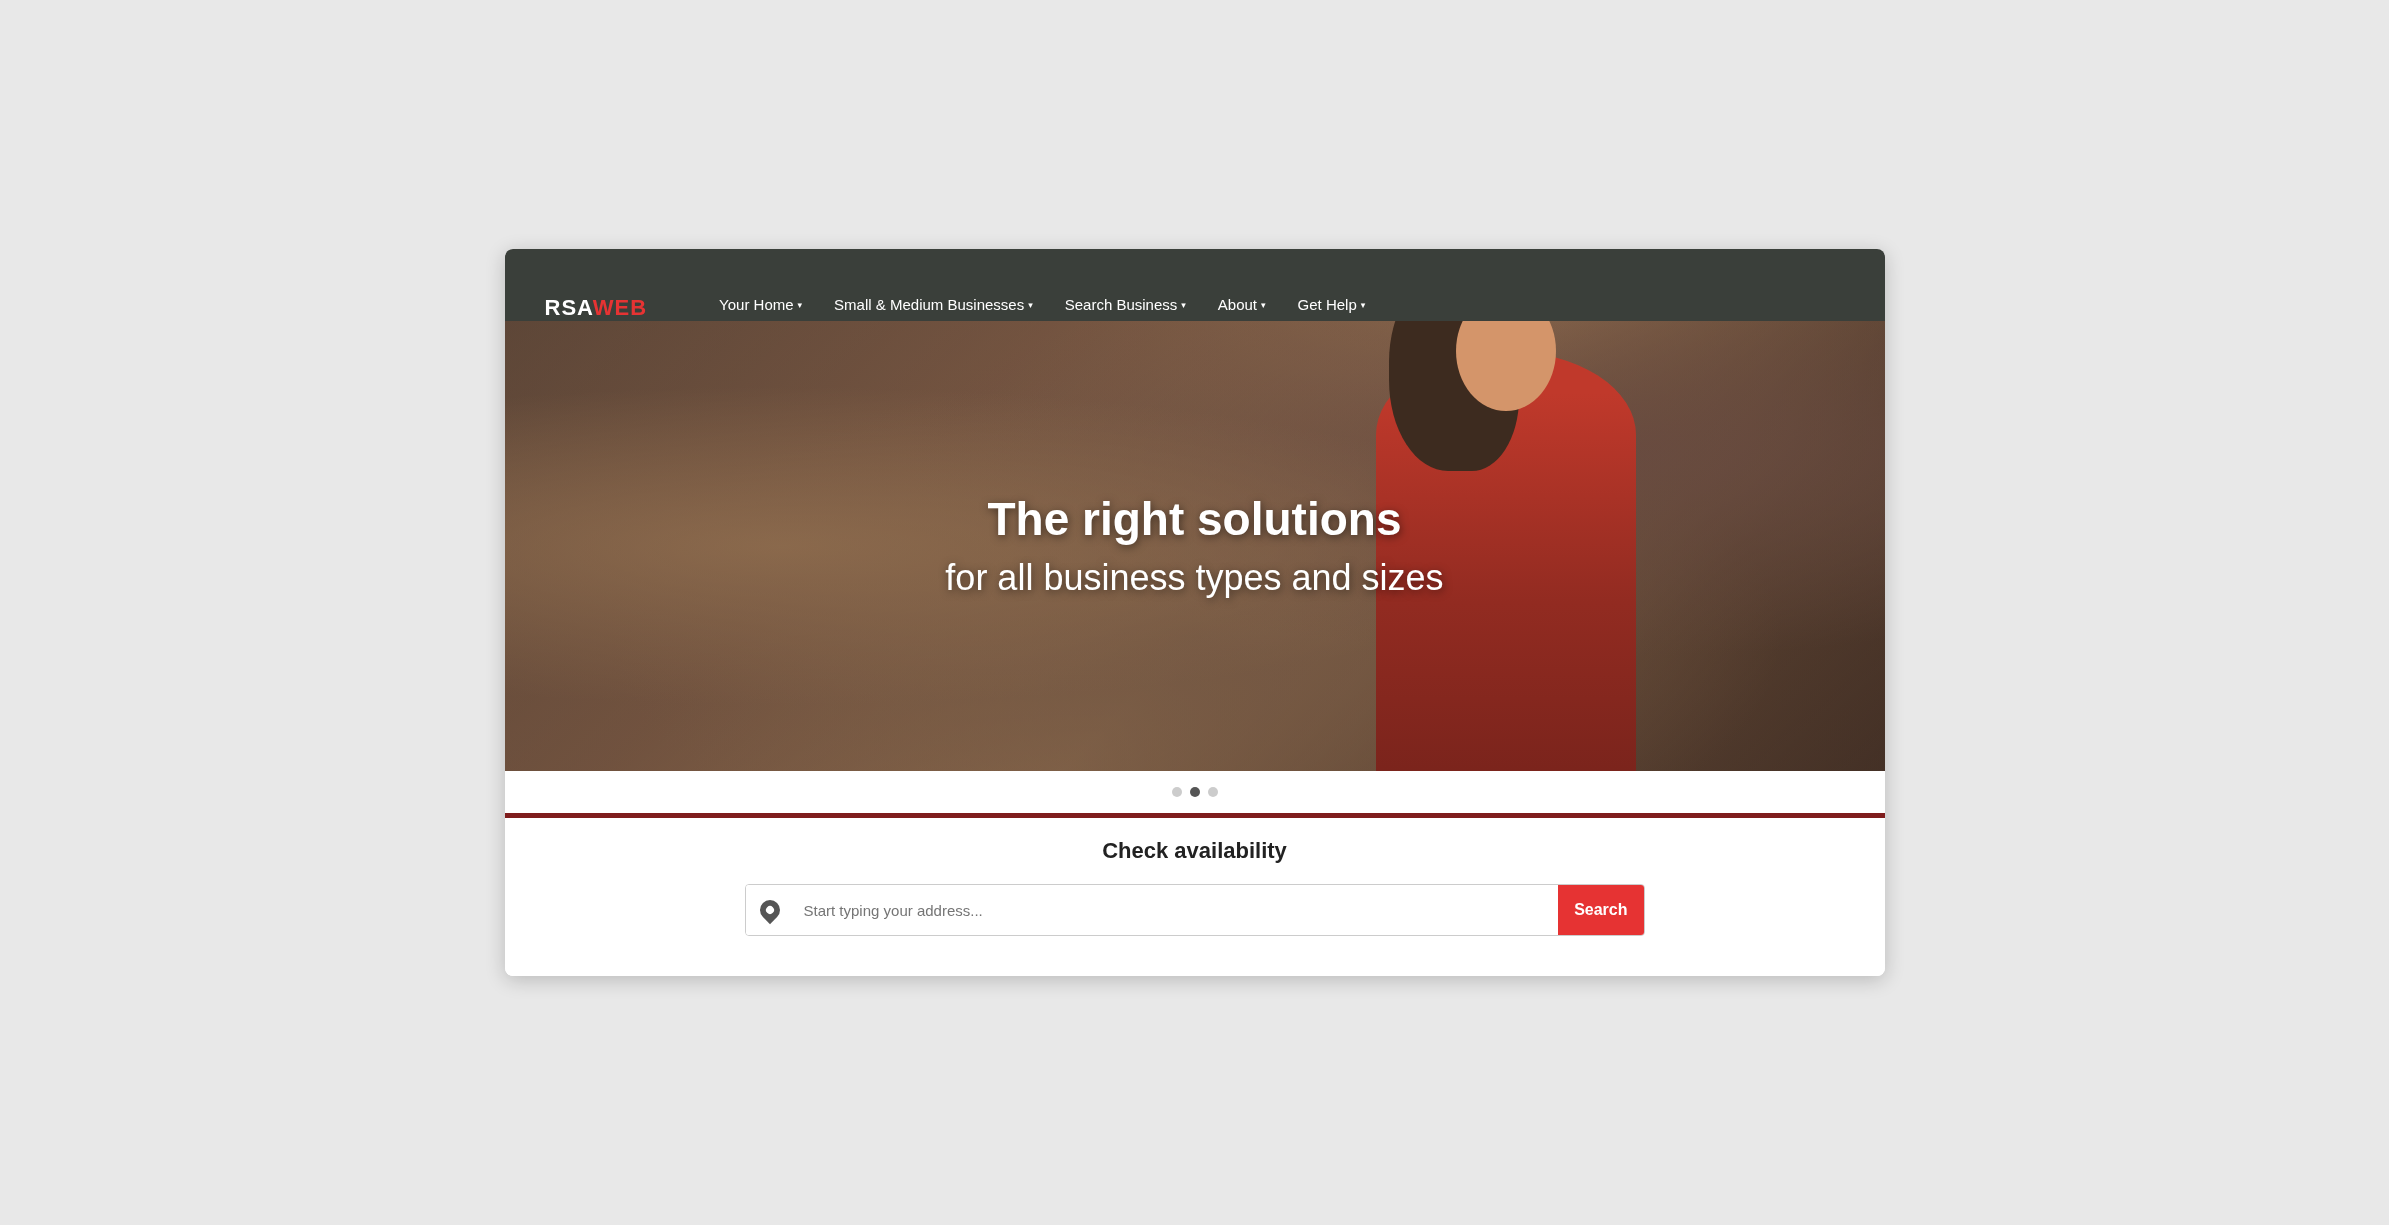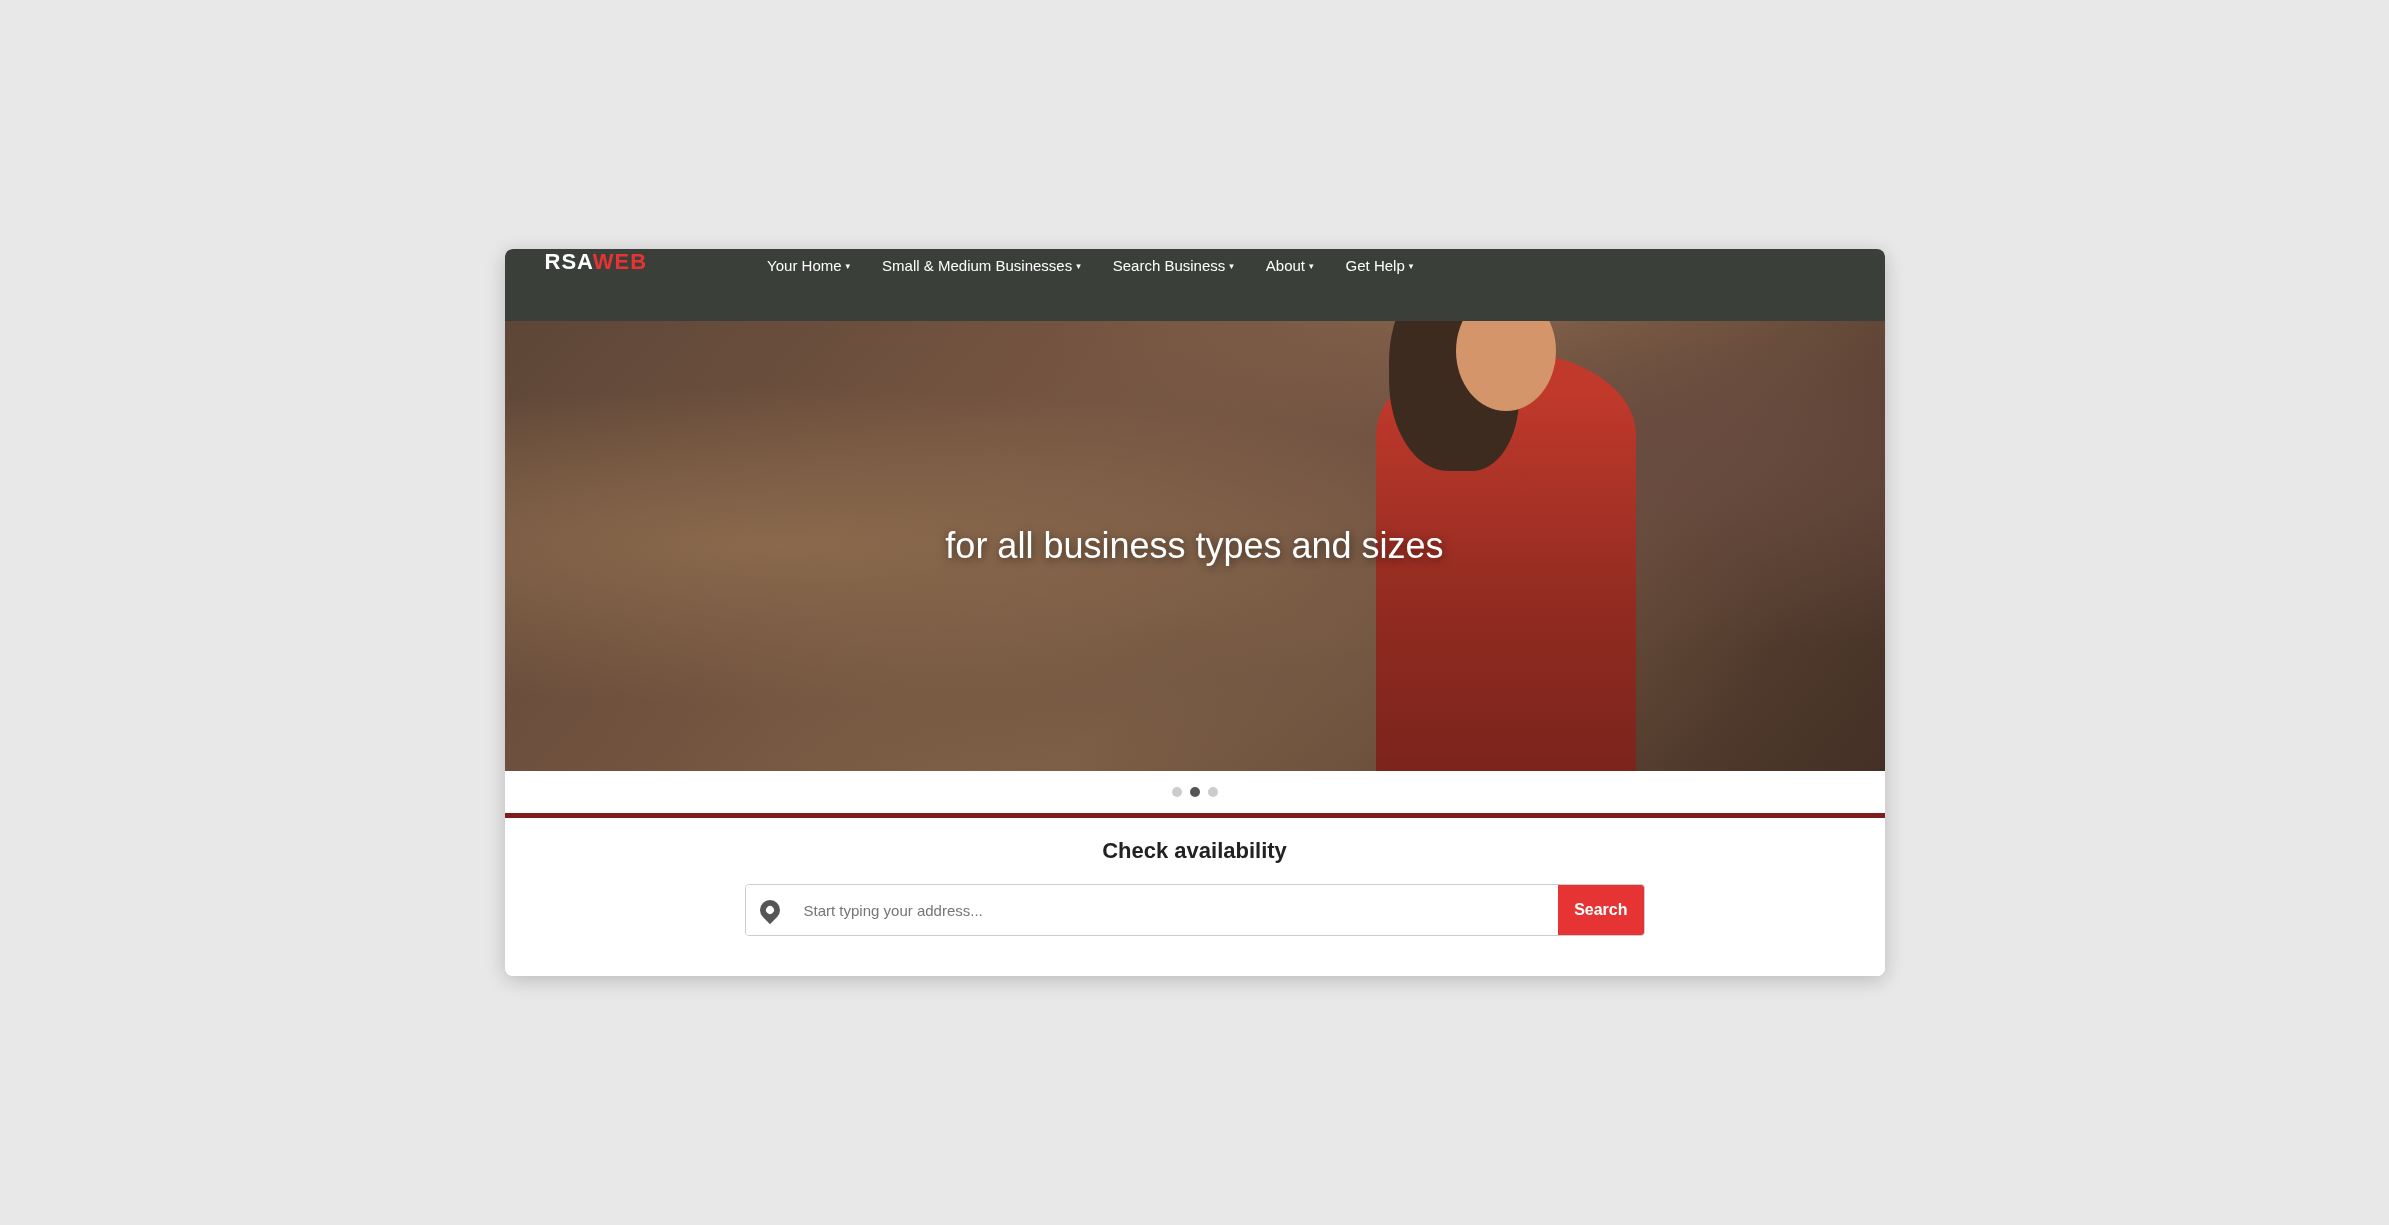--- a/index.html
+++ b/index.html
@@ -21,23 +21,22 @@
       border-radius: 8px;
       box-shadow: 0 4px 20px rgba(0,0,0,0.2);
       overflow: hidden;
     }
 
     
     .nav-bar {
       background-color: #3a3f3a;
       padding: 0 40px;
       display: flex;
-      align-items: flex-start;
+      align-items: flex-end;
       height: 72px;
-      gap: 48px;
     }
 
     .logo {
       color: #fff;
       font-size: 22px;
       font-weight: bold;
       letter-spacing: 1px;
       margin-right: 60px;
       white-space: nowrap;
     }
@@ -306,20 +305,21 @@
         </a>
       </li>
     </ul>
   </nav>
 
   <div class="hero">
     <div class="hero-bg"></div>
     <div class="hero-overlay"></div>
     <div class="hero-person"></div>
     <div class="hero-text">
+      <h1>The right solutions</h1>
       <p>for all business types and sizes</p>
     </div>
   </div>
 
   <div class="carousel-dots">
     <div class="dot"></div>
     <div class="dot active"></div>
     <div class="dot"></div>
   </div>
 

